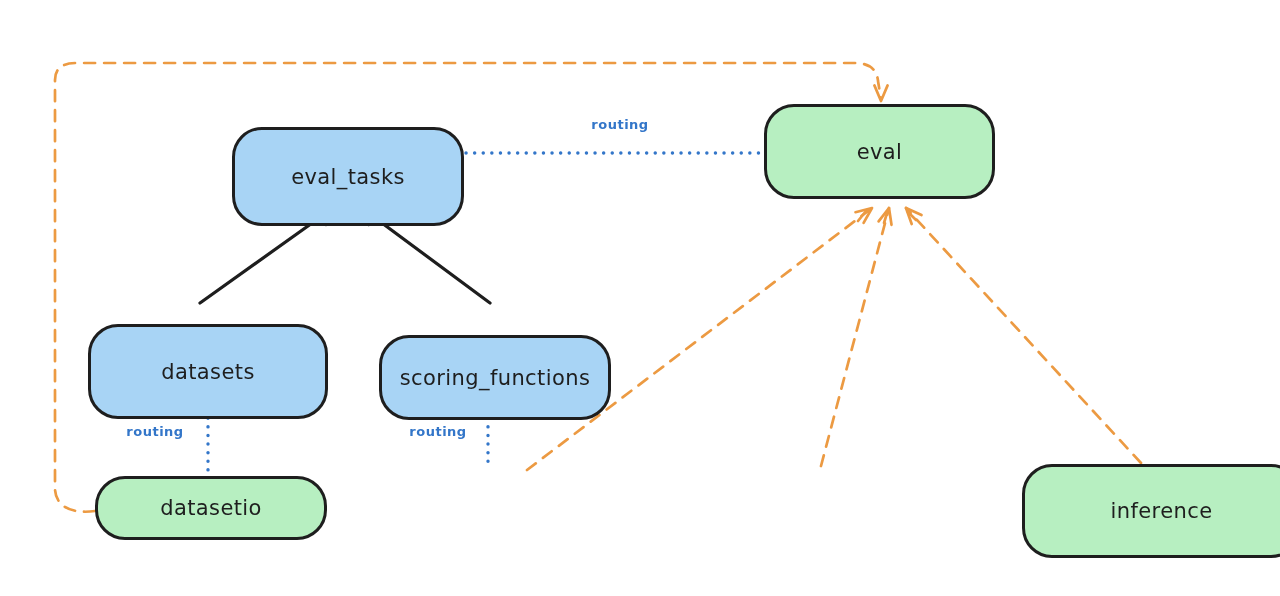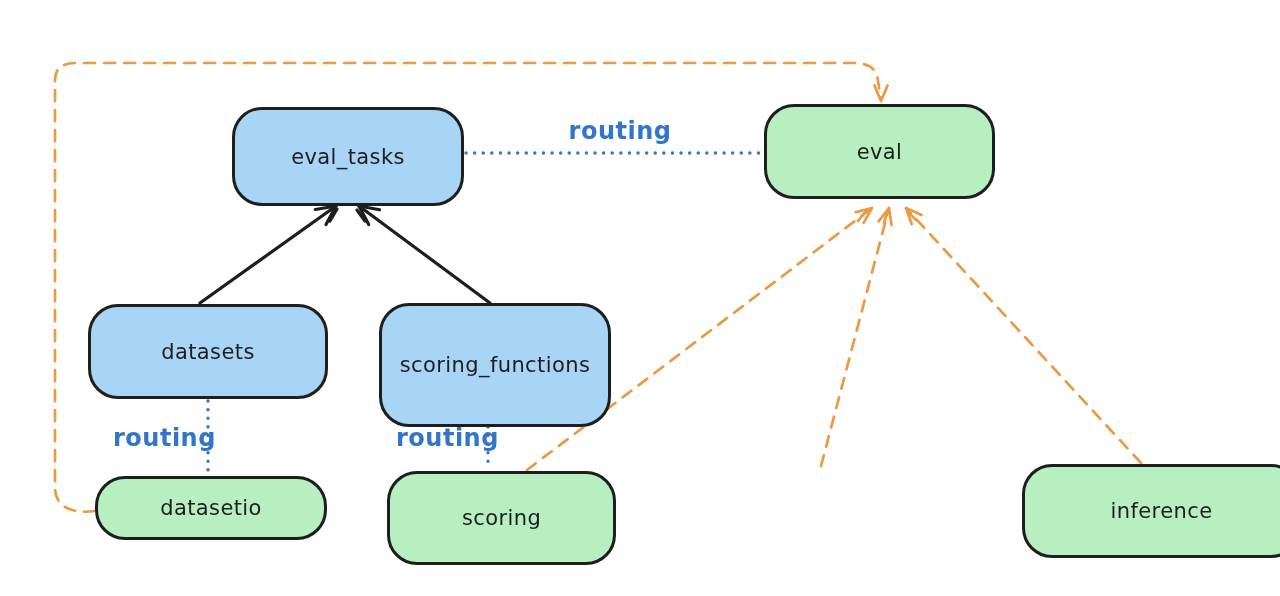--- a/index.html
+++ b/index.html
@@ -13,26 +13,26 @@
   .edges{position:absolute;left:0;top:0;}
   .node{
     position:absolute;
     border:3px solid var(--stroke,#1e1e1e);
     border-radius:30px;
     display:flex;align-items:center;justify-content:center;
     box-sizing:border-box;
     font-size:21px;font-weight:500;letter-spacing:.4px;
     color:var(--stroke,#1e1e1e);
   }
-  .node.blue{background:var(--blue-fill,#a8d4f5);}
+  .node.blue{background:var(--blue-fill,#a8d4f5);margin-top:20px;}
   .node.green{background:var(--green-fill,#b7efc1);}
   .edge-label{
     position:absolute;
     color:var(--routing-blue,#3376c9);
-    font-size:24px;font-weight:700;letter-spacing:.5px;
+    font-size:13px;font-weight:700;letter-spacing:.5px;
     text-align:center;
   }
   .edge-black{stroke:var(--stroke,#1e1e1e);stroke-width:3.2;fill:none;stroke-linecap:round;stroke-linejoin:round;}
   .edge-blue-dotted{stroke:var(--routing-blue,#3376c9);stroke-width:3.4;fill:none;stroke-linecap:round;stroke-dasharray:0.1 8.5;}
   .edge-orange-dashed{stroke:var(--orange,#ec9a42);stroke-width:2.7;fill:none;stroke-linecap:round;stroke-dasharray:11 9;}
   .head-orange{stroke:var(--orange,#ec9a42);stroke-width:2.7;fill:none;stroke-linecap:round;stroke-linejoin:round;}
 </style>
 </head>
 <body>
 
@@ -87,31 +87,28 @@
   </div>
 
   <div class="node green" style="left:764px;top:104px;width:231px;height:95px">
     <span>eval</span>
   </div>
 
   <div class="node blue" style="left:88px;top:304px;width:240px;height:95px">
     <span>datasets</span>
   </div>
 
-  <div class="node blue" style="left:379px;top:303px;width:232px;height:124px">
+  <div class="node blue" style="left:379px;top:315px;width:232px;height:85px">
     <span>scoring_functions</span>
   </div>
 
   <div class="node green" style="left:95px;top:476px;width:232px;height:64px">
     <span>datasetio</span>
   </div>
 
-  <div class="node green" style="left:387px;top:471px;width:229px;height:94px">
-    <span>scoring</span>
-  </div>
 
 
   <div class="node green" style="left:1022px;top:464px;width:279px;height:94px">
     <span>inference</span>
   </div>
 
   <div class="edge-label" style="left:568px;top:117px;width:104px">routing</div>
 
   <div class="edge-label" style="left:113px;top:424px;width:84px">routing</div>
 

